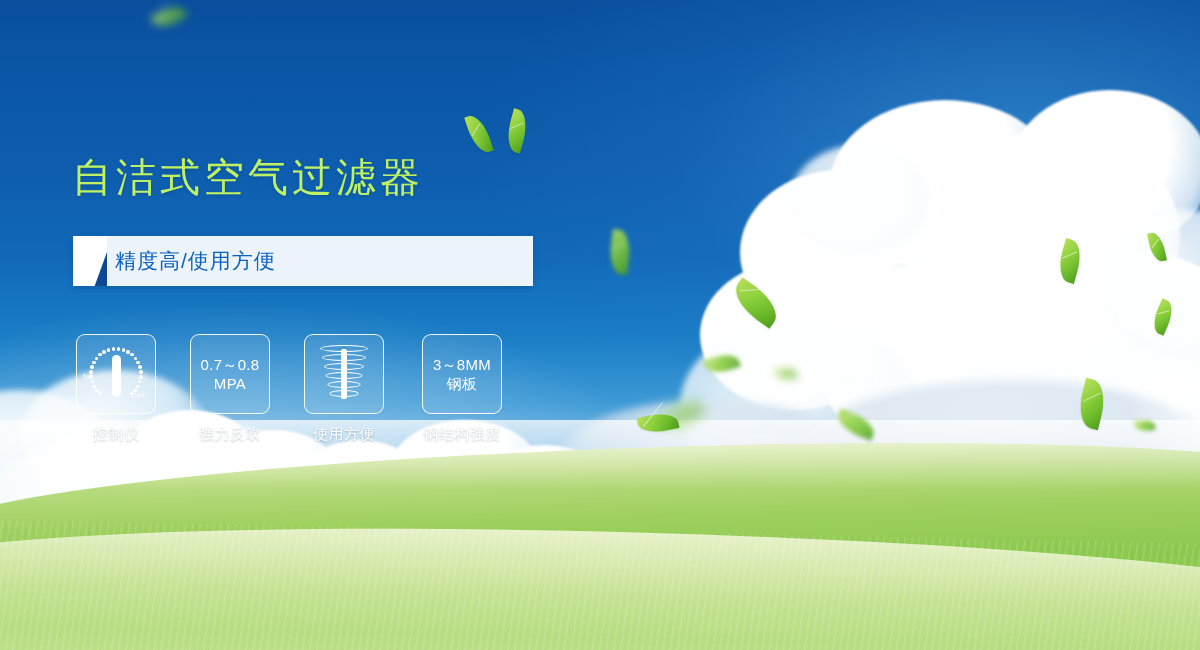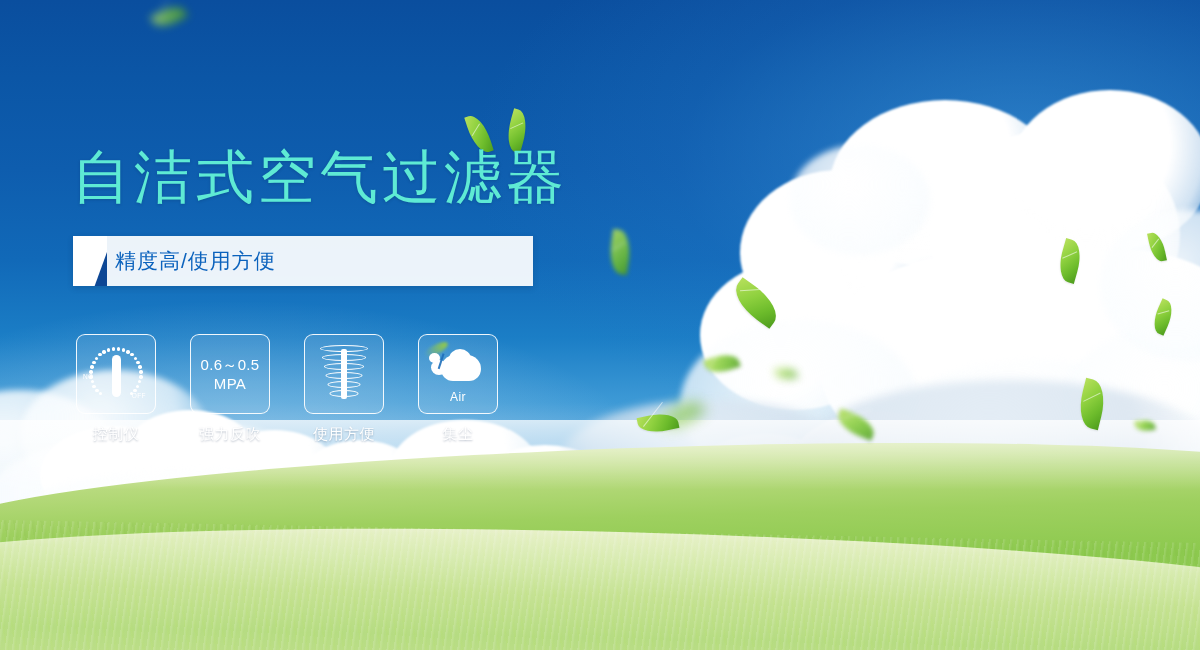--- a/index.html
+++ b/index.html
@@ -126,23 +126,23 @@
 
   
   .sprout{ position:absolute; }
   .sprout .leaf{ border-radius:0 75% 0 75%; }
 
   
   .content{ position:absolute; left:72px; top:0; width:700px; }
 
   .title{
     position:absolute; top:142px; left:0;
-    font-size:58px; line-height:70px;
+    font-size:40px; line-height:70px;
     letter-spacing:4px;
-    color:#5eead4;
+    color:#bef264;
     font-weight:300;
     white-space:nowrap;
     text-shadow:0 1px 3px rgba(0,30,70,.22);
   }
 
   .subtitle-bar{
     position:absolute; top:236px; left:1px;
     height:50px; width:460px;
     display:flex; align-items:stretch;
     box-shadow:0 2px 6px rgba(0,25,60,.18);
@@ -393,54 +393,47 @@
               <div class="dot" style="left: 52.106px; top: 41.527px;"></div>
               <div class="dot" style="left: 49.2704px; top: 45.5826px;"></div>
               <div class="dot" style="left: 45.6915px; top: 49.0003px;"></div>
             </div>
         </div>
         <div class="feature-label">控制仪</div>
       </div>
 
       <div class="feature">
         <div class="feature-box">
-          <div class="box-text">0.6～0.5
+          <div class="box-text">0.7～0.8
 MPA</div>
         </div>
         <div class="feature-label">强力反吹</div>
       </div>
 
       <div class="feature">
         <div class="feature-box">
           <div class="coil">
             <div class="stem"></div>
             <div class="ring" style="top:0px;width:48px;"></div>
             <div class="ring" style="top:9px;width:44px;"></div>
             <div class="ring" style="top:18px;width:40px;"></div>
             <div class="ring" style="top:27px;width:37px;"></div>
             <div class="ring" style="top:36px;width:33px;"></div>
             <div class="ring" style="top:45px;width:29px;"></div>
           </div>
         </div>
         <div class="feature-label">使用方便</div>
       </div>
 
-
-      <div class="feature">
+      <div class="feature wide">
         <div class="feature-box">
-          <div class="airicon">
-            <div class="streak"></div>
-            <div class="c1"></div>
-              <div class="c2"></div>
-              <div class="c3"></div>
-              <div class="c4"></div>
-            <div class="gap"></div>
-            <div class="air-label">Air</div>
-          </div>
+          <div class="box-text">3～8MM
+钢板</div>
         </div>
-        <div class="feature-label">集尘</div>
+        <div class="feature-label">钢结构强度</div>
       </div>
+
 
     </div>
   </div>
 
   <div class="leaf" style="left:638px;top:414px;width:40px;height:18px;transform:rotate(-12deg);"></div>
 </div>
 
 </body></html>

